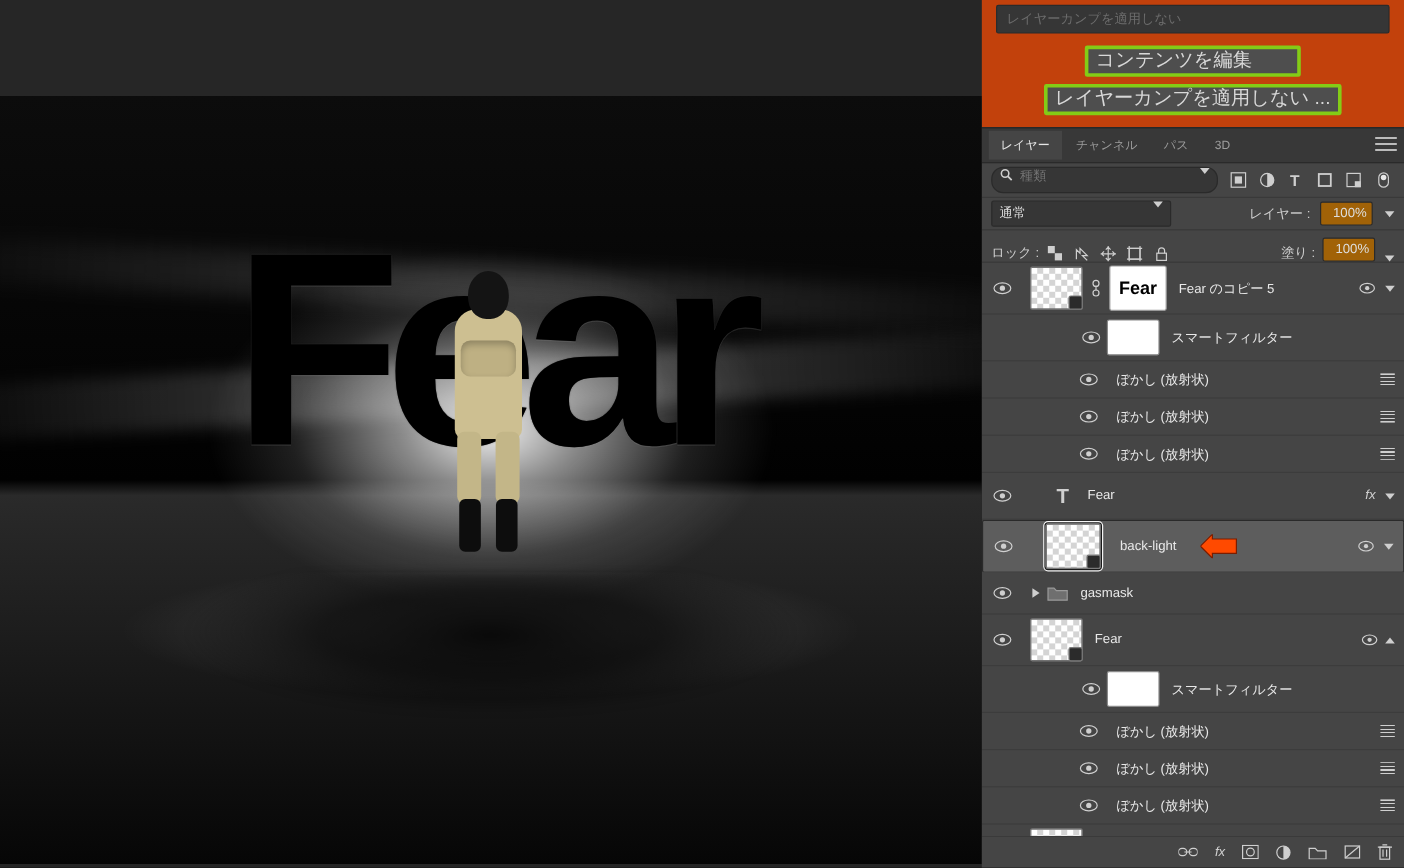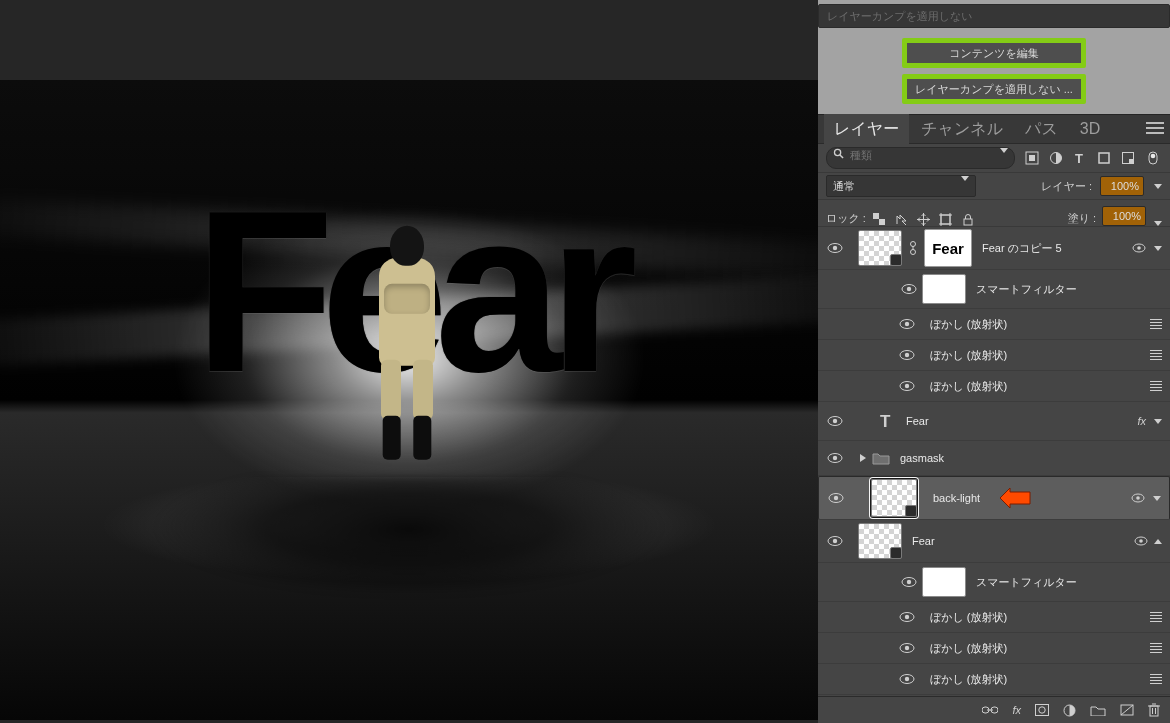--- a/index.html
+++ b/index.html
@@ -15,27 +15,27 @@
 .fig-head{position:absolute;left:50%;top:0;width:34px;height:40px;transform:translateX(-50%);background:#141414;border-radius:50% 50% 45% 45%}
 .fig-arm{position:absolute;left:50%;top:58px;width:46px;height:30px;transform:translateX(-50%);background:#beb083;border-radius:8px;box-shadow:inset 0 3px 6px rgba(0,0,0,.25)}
 .fig-llg{position:absolute;left:50%;top:134px;width:20px;height:60px;transform:translateX(-130%);background:#c3b688;border-radius:6px}
 .fig-rlg{position:absolute;left:50%;top:134px;width:20px;height:60px;transform:translateX(30%);background:#c3b688;border-radius:6px}
 .fig-lbt{position:absolute;left:50%;top:190px;width:18px;height:44px;transform:translateX(-135%);background:#0d0d0d;border-radius:5px}
 .fig-rbt{position:absolute;left:50%;top:190px;width:18px;height:44px;transform:translateX(35%);background:#0d0d0d;border-radius:5px}
 .shadow-fl{position:absolute;left:50%;top:62%;width:640px;height:170px;transform:translateX(-50%);background:radial-gradient(ellipse 55% 55% at 50% 30%,rgba(0,0,0,.9) 0%,rgba(0,0,0,.6) 40%,rgba(0,0,0,0) 72%);filter:blur(3px)}
 .floor-light{position:absolute;left:50%;top:62%;width:780px;height:160px;transform:translateX(-50%);background:radial-gradient(ellipse 55% 50% at 50% 30%,rgba(255,255,255,.28) 0%,rgba(255,255,255,.1) 35%,rgba(0,0,0,0) 72%)}
 
 .panels{width:352px;height:723px;background:#454545;display:flex;flex-direction:column}
-.props{padding:2px 0 10px;background:#a3a3a3}
+.props{padding:2px 12px 10px;background:#c2410c}
 .dd{background:#363636;color:#6c6c6c;height:22px;line-height:22px;padding:0 8px;border:1px solid #2b2b2b;border-radius:2px;margin:2px 0}
 .btns{display:flex;flex-direction:column;align-items:center;gap:6px;margin-top:10px}
-.btn{min-width:162px;height:20px;line-height:20px;text-align:center;background:#4e4e4e;border:5px solid #84cc16;color:#d8d8d8;border-radius:2px;font-size:11px;padding:0 6px}
+.btn{min-width:162px;height:20px;line-height:20px;background:#4e4e4e;border:3px solid #84cc16;color:#d8d8d8;border-radius:2px;font-size:16px;padding:0 6px}
 
 .tabbar{display:flex;align-items:center;height:28px;background:#383838;border-top:1px solid #252525;border-bottom:1px solid #2a2a2a;padding:0 6px;gap:2px}
-.tab{padding:5px 10px;color:#9d9d9d;font-size:16px;cursor:pointer}
+.tab{padding:5px 10px;color:#9d9d9d;font-size:10px;cursor:pointer}
 .tab.active{background:#454545;color:#e6e6e6}
 .tabbar .menu{margin-left:auto;width:18px;height:14px;background:repeating-linear-gradient(#bbb 0 2px,transparent 2px 5px)}
 
 .filter-row{display:flex;align-items:center;height:28px;padding:0 8px;gap:10px;border-bottom:1px solid #393939}
 .search{flex:0 0 108px;height:20px;background:#363636;border:1px solid #2a2a2a;border-radius:10px;display:flex;align-items:flex-start;padding:0 6px;gap:4px}
 .search svg{flex:0 0 auto}
 .search input{flex:1;background:transparent;border:0;color:#d0d0d0;font-size:11px;outline:none}
 .chev{width:0;height:0;border-left:4px solid transparent;border-right:4px solid transparent;border-top:5px solid #cfcfcf;margin-left:2px}
 .filter-ico{color:#cfcfcf;display:flex;align-items:center}
 
@@ -298,65 +298,65 @@
               <text x="4" y="16" font-size="17" fill="#cfcfcf" font-family="Arial" font-weight="700">T</text>
             </svg>
           </span>
         <span class="lname">Fear</span>
         <span class="rinfo">
             <span style="font-style:italic">fx</span>
             <span class="chev"></span>
           </span>
       </div>
 
+      <div class="lrow sel" style="position:relative">
+        <span class="eye">
+            <svg width="16" height="12">
+              <ellipse cx="8" cy="6" rx="7" ry="4.5" stroke="#cfcfcf" fill="none"></ellipse>
+              <circle cx="8" cy="6" r="2.2" fill="#cfcfcf"></circle>
+            </svg>
+          </span>
+        <span class="ind" style="width:10px"></span>
+        <span class="thumb so">
+            <span class="corner"></span>
+          </span>
+        <span class="lname">back-light</span>
+        <span style="margin-left:14px">
+            <svg width="32" height="20">
+              <path d="M30 4 L30 16 L10 16 L10 20 L0 10 L10 0 L10 4 Z" fill="#ff4a00" stroke="#7a1d00" stroke-width="1"></path>
+            </svg>
+          </span>
+        <span class="rinfo">
+            <svg width="14" height="12">
+              <ellipse cx="7" cy="6" rx="6" ry="4" stroke="#cfcfcf" fill="none"></ellipse>
+              <circle cx="7" cy="6" r="1.8" fill="#cfcfcf"></circle>
+            </svg>
+            <span class="chev"></span>
+          </span>
+      </div>
+
       <div class="lrow" style="min-height:30px">
         <span class="eye">
             <svg width="16" height="12">
               <ellipse cx="8" cy="6" rx="7" ry="4.5" stroke="#cfcfcf" fill="none"></ellipse>
               <circle cx="8" cy="6" r="2.2" fill="#cfcfcf"></circle>
             </svg>
           </span>
         <span class="ind" style="width:10px"></span>
         <span>
             <svg width="10" height="10">
               <path d="M2 1 L8 5 L2 9 Z" fill="#cfcfcf"></path>
             </svg>
           </span>
         <span style="margin-left:4px">
             <svg width="18" height="14">
               <path d="M1 3h5l2 2h9v8H1z" fill="#6f6f6f" stroke="#9a9a9a"></path>
             </svg>
           </span>
         <span class="lname">gasmask</span>
-      </div>
-
-      <div class="lrow sel" style="position:relative">
-        <span class="eye">
-            <svg width="16" height="12">
-              <ellipse cx="8" cy="6" rx="7" ry="4.5" stroke="#cfcfcf" fill="none"></ellipse>
-              <circle cx="8" cy="6" r="2.2" fill="#cfcfcf"></circle>
-            </svg>
-          </span>
-        <span class="ind" style="width:10px"></span>
-        <span class="thumb so">
-            <span class="corner"></span>
-          </span>
-        <span class="lname">back-light</span>
-        <span style="margin-left:14px">
-            <svg width="32" height="20">
-              <path d="M30 4 L30 16 L10 16 L10 20 L0 10 L10 0 L10 4 Z" fill="#ff4a00" stroke="#7a1d00" stroke-width="1"></path>
-            </svg>
-          </span>
-        <span class="rinfo">
-            <svg width="14" height="12">
-              <ellipse cx="7" cy="6" rx="6" ry="4" stroke="#cfcfcf" fill="none"></ellipse>
-              <circle cx="7" cy="6" r="1.8" fill="#cfcfcf"></circle>
-            </svg>
-            <span class="chev"></span>
-          </span>
       </div>
 
       <div class="lrow">
         <span class="eye">
             <svg width="16" height="12">
               <ellipse cx="8" cy="6" rx="7" ry="4.5" stroke="#cfcfcf" fill="none"></ellipse>
               <circle cx="8" cy="6" r="2.2" fill="#cfcfcf"></circle>
             </svg>
           </span>
         <span class="ind" style="width:10px"></span>

